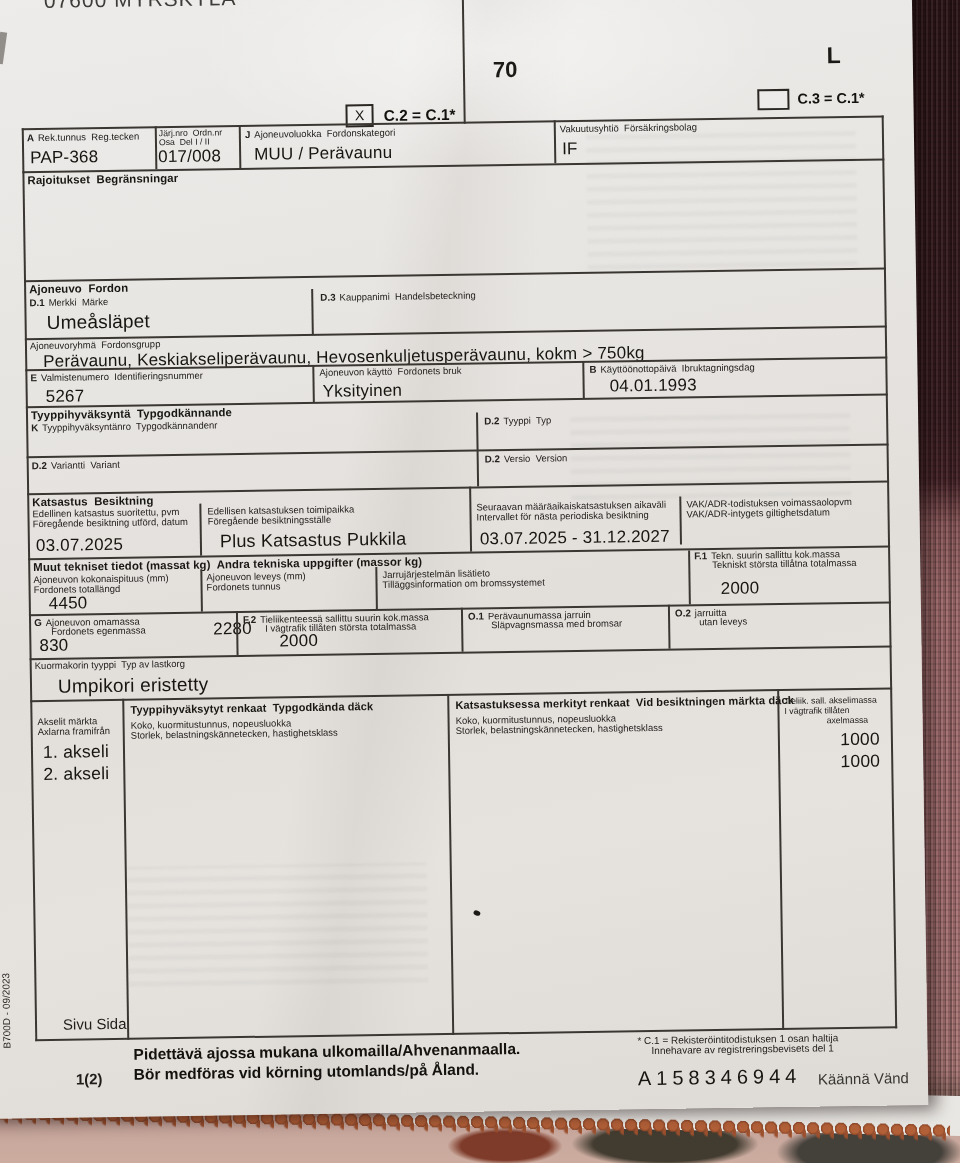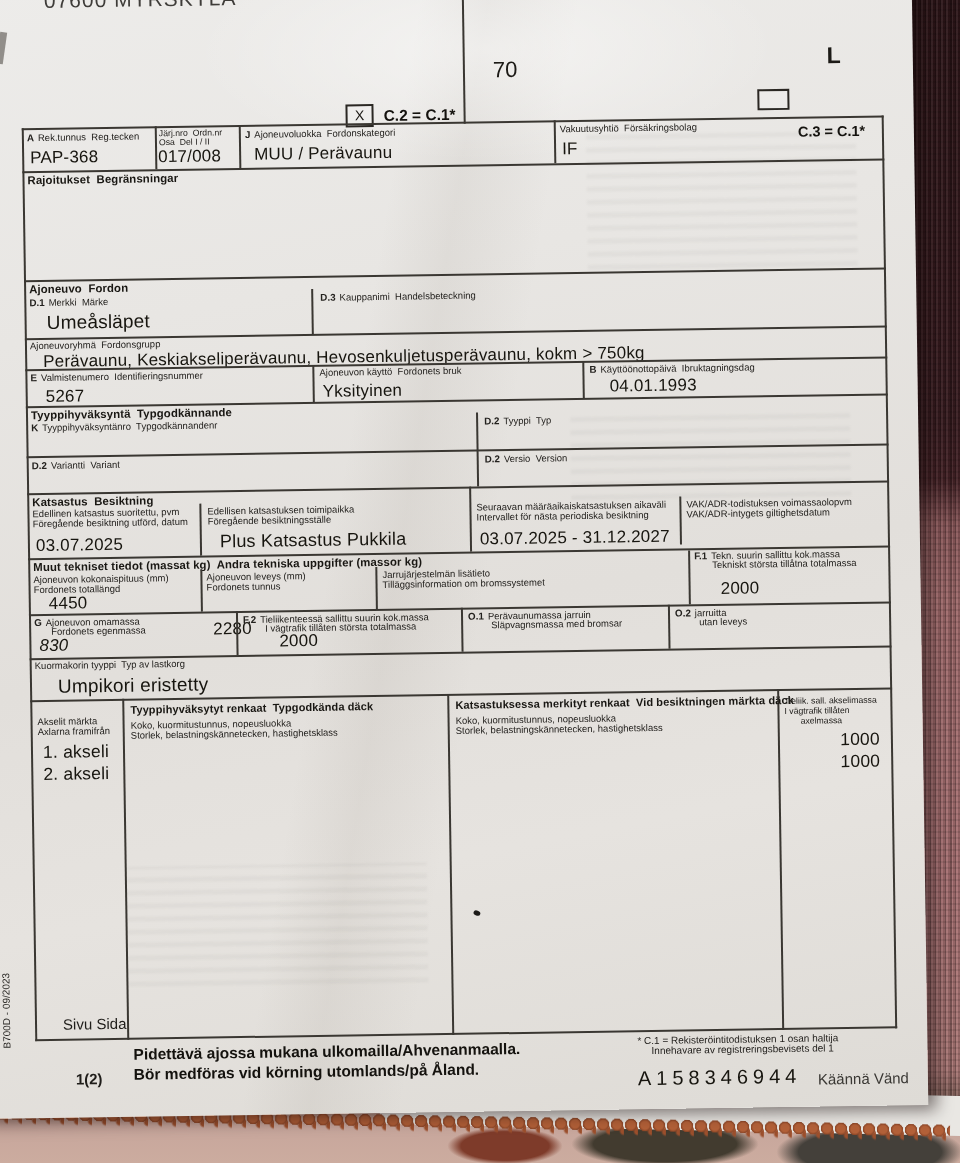--- a/index.html
+++ b/index.html
@@ -57,30 +57,30 @@
   <div class="ruffle"></div>
 
   <div class="paper">
 
     <div class="ghost" style="left:620px;top:150px;width:270px;height:140px;"></div>
     <div class="ghost" style="left:600px;top:430px;width:280px;height:90px;"></div>
     <div class="ghost" style="left:150px;top:880px;width:300px;height:120px;"></div>
 
     <div class="p" style="left:80px;top:1px;font-size:21px;letter-spacing:1px;color:#3e3c39;">07600 MYRSKYLÄ</div>
     <div class="vl" style="left:498px;top:0;height:142px;"></div>
-    <div class="p" style="left:528px;top:76px;font-size:22px;font-weight:400;color:#1c1a16;">70</div>
+    <div class="p" style="left:528px;top:76px;font-size:22px;font-weight:700;color:#1c1a16;">70</div>
     <div class="p" style="left:862px;top:66px;font-size:23px;font-weight:700;color:#1c1a16;">L</div>
 
     <div class="chk" style="left:380px;top:121px;width:28px;height:23px;line-height:19px;">
       <span>X</span>
     </div>
     <div class="p" style="left:418px;top:124px;font-weight:700;font-size:15.5px;color:#14120e;">C.2 = C.1*</div>
 
     <div class="chk" style="left:792px;top:112px;width:32px;height:21px;line-height:17px;"></div>
-    <div class="p" style="left:832px;top:114px;font-weight:700;font-size:14.5px;color:#14120e;margin-top:33px;">C.3 = C.1*</div>
+    <div class="p" style="left:832px;top:114px;font-weight:700;font-size:14.5px;color:#14120e;">C.3 = C.1*</div>
 
     <div class="hl" style="left:56px;top:140px;width:862px;"></div>
     <div class="vl" style="left:56px;top:140px;height:913px;"></div>
     <div class="vl" style="left:916px;top:140px;height:913px;"></div>
     <div class="hl" style="left:56px;top:1051px;width:862px;"></div>
 
     <div class="hl" style="left:56px;top:183px;width:862px;"></div>
     <div class="vl" style="left:189px;top:140px;height:43px;"></div>
     <div class="vl" style="left:273px;top:140px;height:43px;"></div>
     <div class="vl" style="left:588px;top:140px;height:43px;"></div>
@@ -163,21 +163,21 @@
     <div class="p lbl" style="left:722px;top:572px;"><span class="code">F.1</span><span>Tekn. suurin sallittu kok.massa</span></div>
     <div class="p lbl" style="left:740px;top:582px;">Tekniskt största tillåtna totalmassa</div>
     <div class="p val" style="left:748px;top:601px;">2000</div>
 
     <div class="hl" style="left:56px;top:626px;width:862px;"></div>
     <div class="vl" style="left:263px;top:626px;height:44px;"></div>
     <div class="vl" style="left:488px;top:626px;height:44px;"></div>
     <div class="vl" style="left:695px;top:626px;height:44px;"></div>
     <div class="p lbl" style="left:61px;top:629px;"><span class="code">G</span><span>Ajoneuvon omamassa</span></div>
     <div class="p lbl" style="left:78px;top:639px;">Fordonets egenmassa</div>
-    <div class="p val" style="left:66px;top:648px;font-style:italic;">830</div>
+    <div class="p val" style="left:66px;top:648px;">830</div>
     <div class="p lbl" style="left:270px;top:629px;"><span class="code">F.2</span><span>Tieliikenteessä sallittu suurin kok.massa</span></div>
     <div class="p lbl" style="left:292px;top:639px;">I vägtrafik tillåten största totalmassa</div>
     <div class="p val" style="left:306px;top:647px;">2000</div>
     <div class="p lbl" style="left:495px;top:629px;"><span class="code">O.1</span><span>Perävaunumassa jarruin</span></div>
     <div class="p lbl" style="left:518px;top:639px;">Släpvagnsmassa med bromsar</div>
     <div class="p lbl" style="left:702px;top:629px;"><span class="code">O.2</span><span>jarruitta</span></div>
     <div class="p lbl" style="left:726px;top:639px;">utan leveys</div>
 
     <div class="hl" style="left:56px;top:670px;width:862px;"></div>
     <div class="p lbl" style="left:61px;top:673px;">Kuormakorin tyyppi  Typ av lastkorg</div>
@@ -192,21 +192,21 @@
     <div class="p val" style="left:68px;top:754px;font-size:17.5px;">1. akseli</div>
     <div class="p val" style="left:68px;top:776px;font-size:17.5px;">2. akseli</div>
     <div class="p sec" style="left:156px;top:717px;font-size:11px;">Tyyppihyväksytyt renkaat  Typgodkända däck</div>
     <div class="p lbl" style="left:156px;top:734px;">Koko, kuormitustunnus, nopeusluokka</div>
     <div class="p lbl" style="left:156px;top:744px;">Storlek, belastningskännetecken, hastighetsklass</div>
     <div class="p sec" style="left:481px;top:717px;font-size:11px;">Katsastuksessa merkityt renkaat  Vid besiktningen märkta däck</div>
     <div class="p lbl" style="left:481px;top:734px;">Koko, kuormitustunnus, nopeusluokka</div>
     <div class="p lbl" style="left:481px;top:744px;">Storlek, belastningskännetecken, hastighetsklass</div>
     <div class="p lbl2" style="left:810px;top:720px;">Tieliik. sall. akselimassa</div>
     <div class="p lbl2" style="left:810px;top:730px;">I vägtrafik tillåten</div>
-    <div class="p lbl2" style="left:826px;top:740px;">axelmassa</div>
+    <div class="p lbl2" style="left:852px;top:740px;">axelmassa</div>
     <div class="p val" style="left:805px;top:753px;width:100px;text-align:right;font-size:17.5px;">1000</div>
     <div class="p val" style="left:805px;top:775px;width:100px;text-align:right;font-size:17.5px;">1000</div>
     <div class="p" style="left:496px;top:929px;width:7px;height:5px;background:#1d1b18;border-radius:50%;transform:rotate(20deg);"></div>
 
     <div class="p" style="left:22px;top:910px;height:150px;writing-mode:vertical-rl;transform:rotate(180deg);font-size:10px;color:#2a2825;">B700D - 09/2023</div>
     <div class="p" style="left:84px;top:1028px;font-size:15px;color:#1f1d1a;">Sivu Sida</div>
     <div class="p" style="left:96px;top:1083px;font-size:15px;color:#1f1d1a;font-weight:bold;">1(2)</div>
     <div class="p" style="left:154px;top:1059px;font-size:15.5px;font-weight:700;color:#14120e;white-space:pre;">Pidettävä ajossa mukana ulkomailla/Ahvenanmaalla.</div>
     <div class="p" style="left:154px;top:1079px;font-size:15.5px;font-weight:700;color:#14120e;white-space:pre;">Bör medföras vid körning utomlands/på Åland.</div>
     <div class="p" style="left:658px;top:1056px;font-size:10px;color:#23211e;white-space:pre;">* C.1 = Rekisteröintitodistuksen 1 osan haltija</div>

